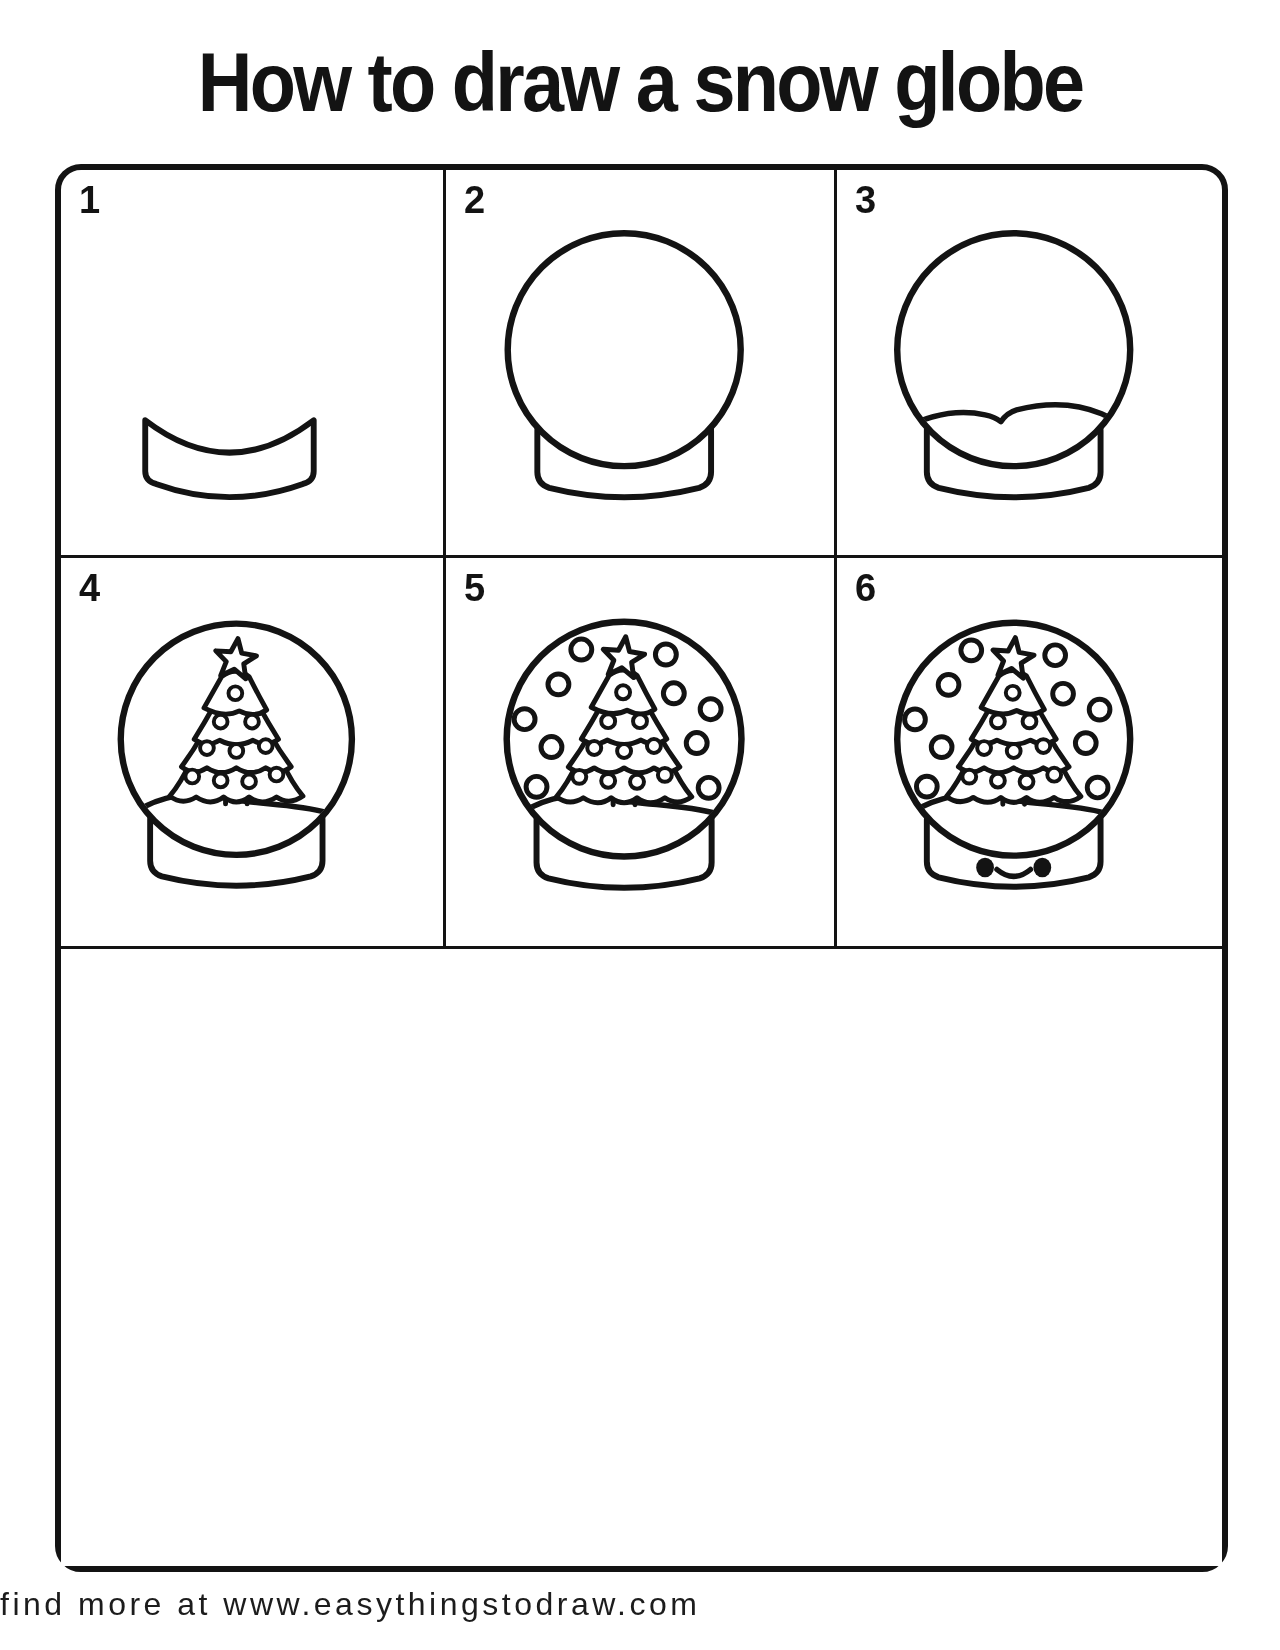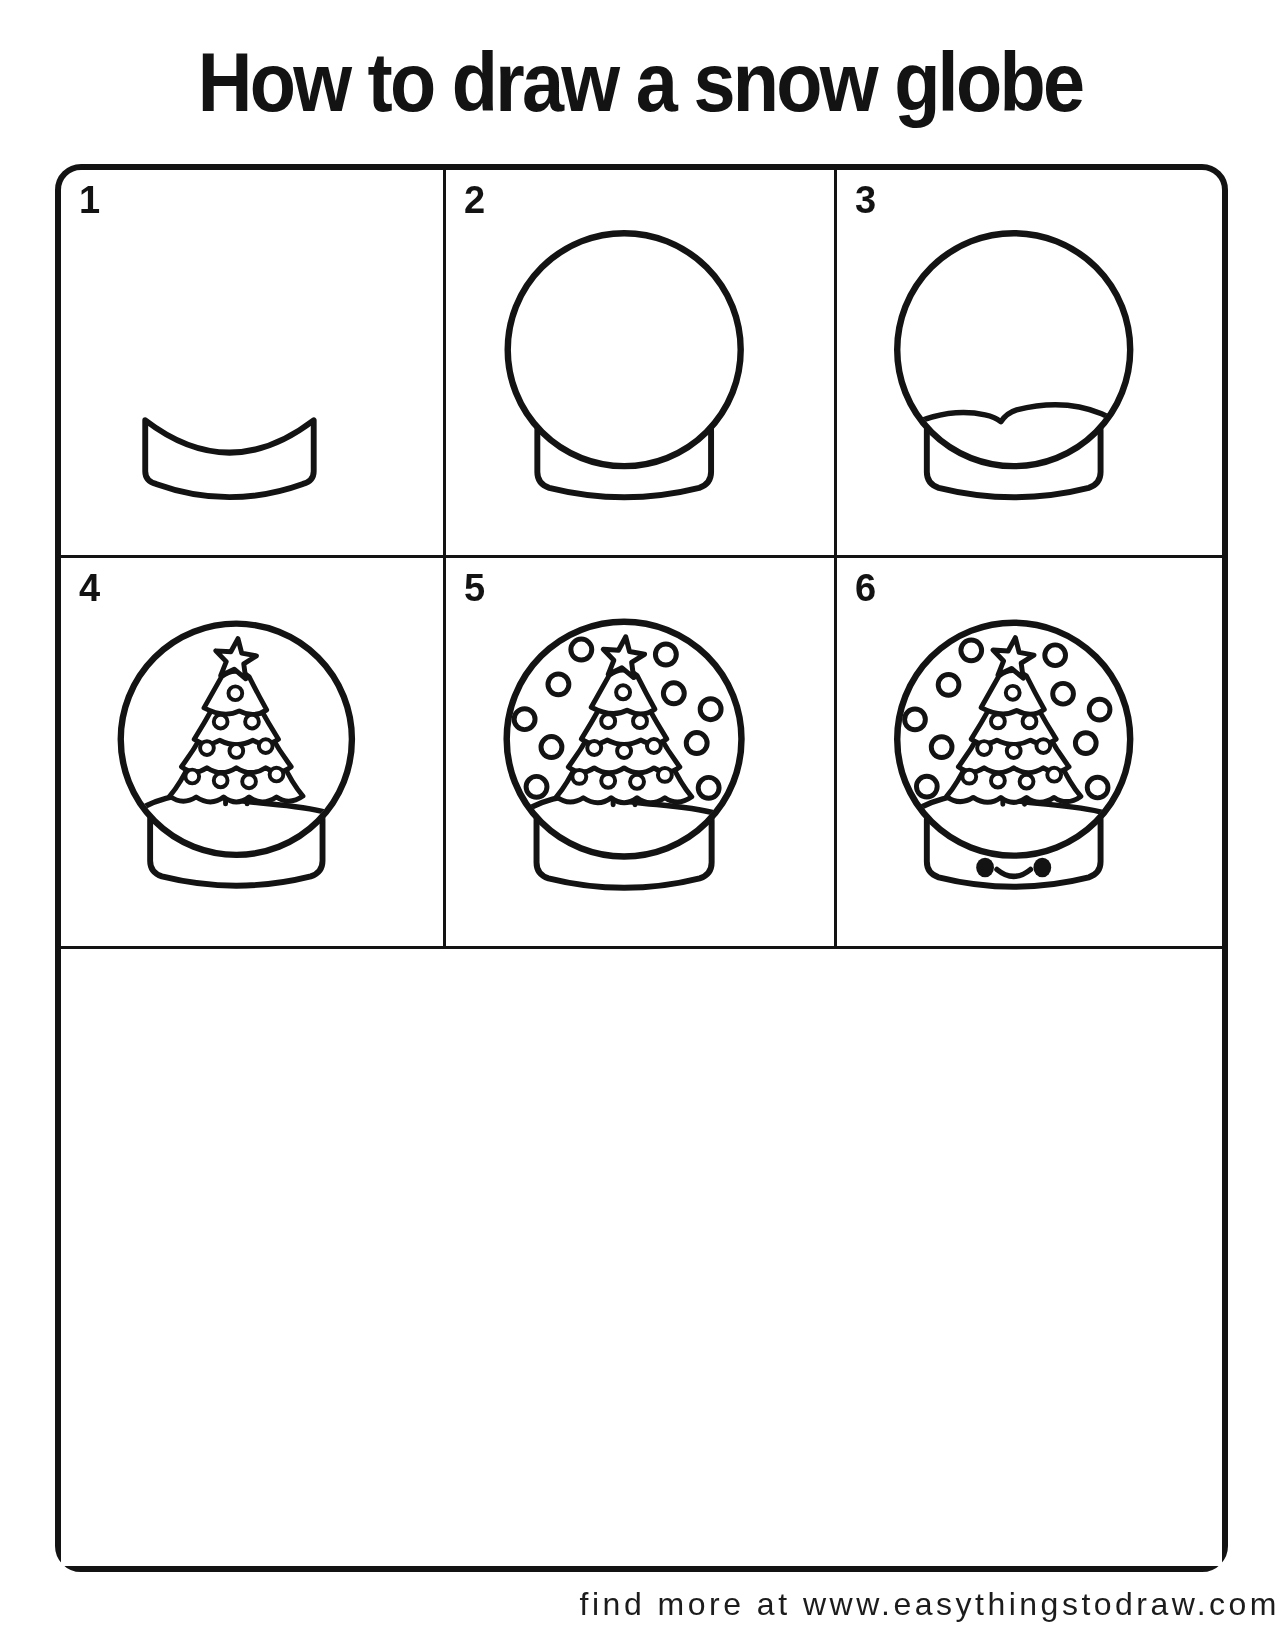--- a/index.html
+++ b/index.html
@@ -28,21 +28,21 @@
   .h1{top:385px;} .h2{top:776px;}
   .cell{position:absolute;}
   .num{
     position:absolute;left:18px;top:10px;
     font-size:38px;font-weight:700;letter-spacing:-1px;color:var(--ink);
     line-height:1.1;
   }
   svg.drawing{position:absolute;left:0;top:0;width:100%;height:100%;}
   .practice{position:absolute;left:0;top:779px;width:1161px;height:617px;background:var(--paper);}
   .footer{
-    position:absolute;left:0;top:1586px;width:1280px;text-align:right;
+    position:absolute;left:0;top:1586px;width:1280px;text-align:left;
     font-size:32px;font-weight:400;letter-spacing:3.5px;color:#1c1c1c;
     white-space:nowrap;
   }
   
   .sw{fill:#fff;stroke:var(--ink);stroke-linejoin:round;stroke-linecap:round;}
   .ln{fill:none;stroke:var(--ink);stroke-linejoin:round;stroke-linecap:round;}
   .fk{fill:var(--ink);stroke:none;}
   .wf{fill:#fff;stroke:none;}
 </style>
 </head>

